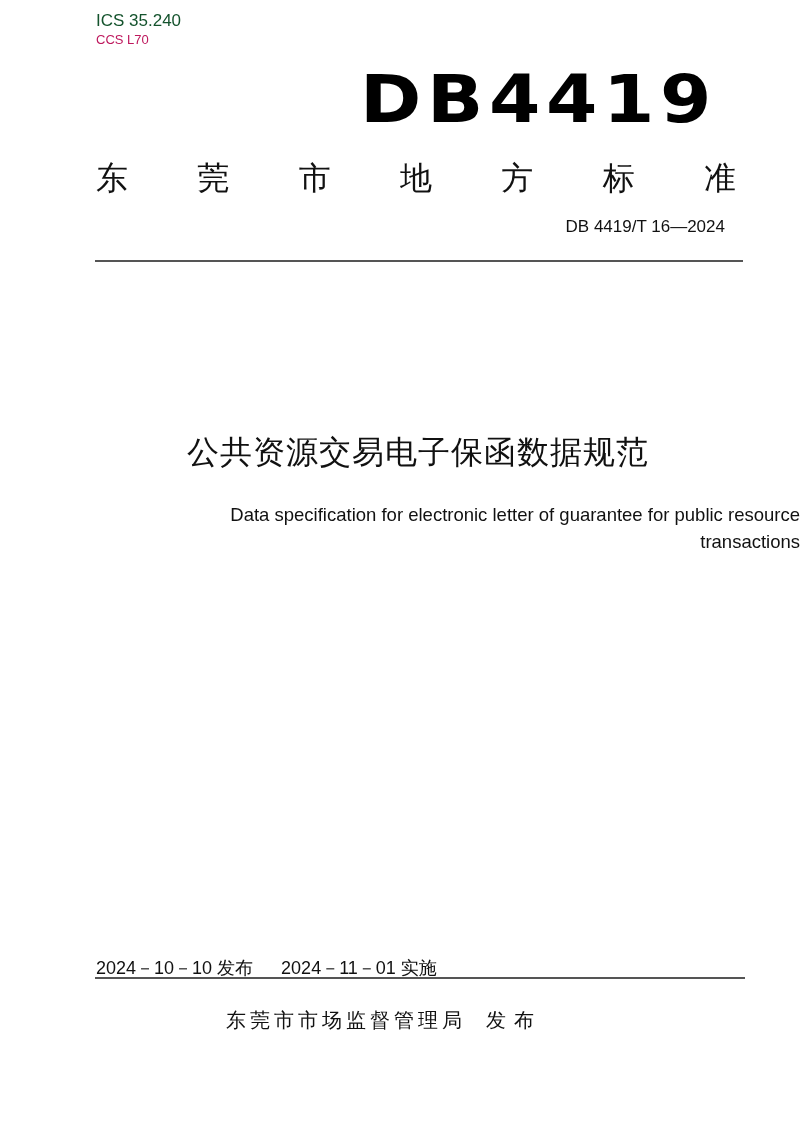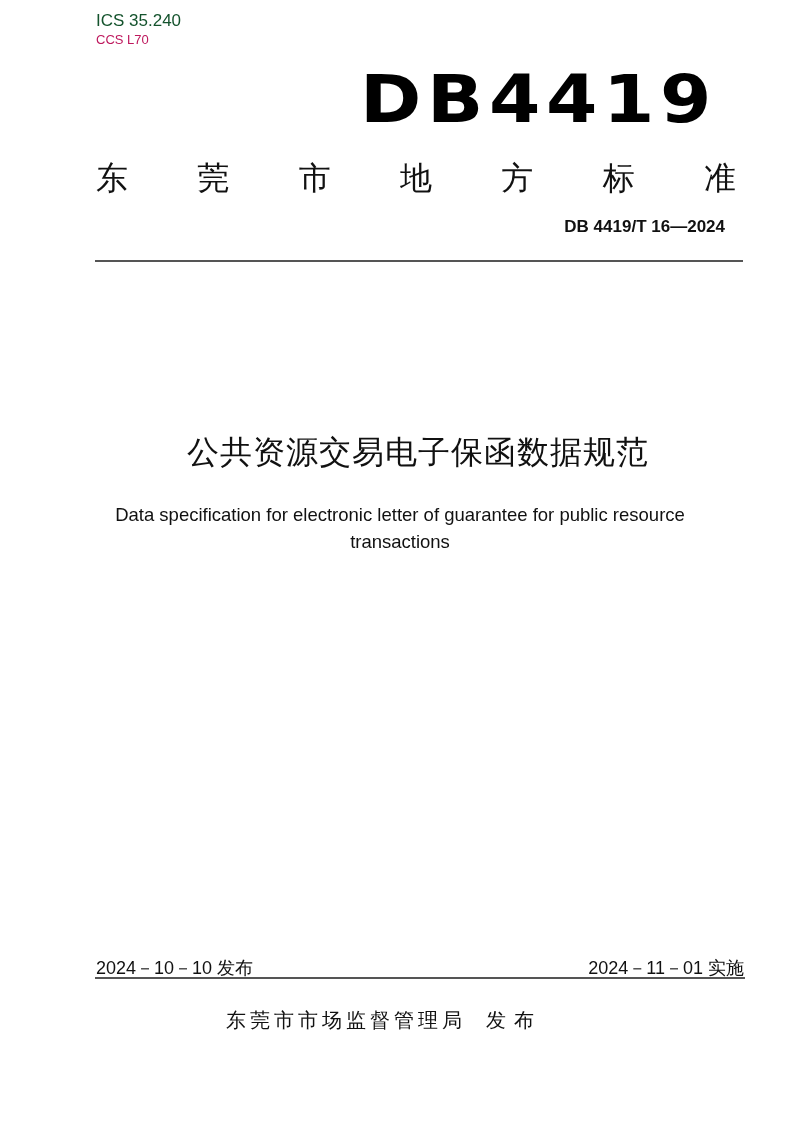--- a/index.html
+++ b/index.html
@@ -55,21 +55,20 @@
     color: #111;
   }
   .std-type span { display: inline-block; }
 
   .std-number {
     right: 75px; top: 216px;
     font-size: 17px;
     line-height: 22px;
     color: #111;
     white-space: nowrap;
-    font-weight: bold;
   }
 
   .rule-top {
     left: 95px; top: 260px;
     width: 648px;
     height: 0;
     border-top: 2px solid #555;
   }
 
   .title-cn {
@@ -80,31 +79,31 @@
     font-size: 32px;
     line-height: 44px;
     letter-spacing: 1px;
     color: #111;
     padding-left: 18px;
   }
 
   .title-en {
     left: 0; top: 501px;
     width: 800px;
-    text-align: center;
+    text-align: right;
     font-size: 18.5px;
     line-height: 27px;
     color: #111;
   }
 
   .date-row {
     left: 96px; top: 956px;
     width: 648px;
     display: flex;
-    justify-content: space-between;
+    justify-content: flex-start;
     font-size: 18px;
     line-height: 24px;
     color: #111;
     gap: 28px;
   }
   .rule-bottom {
     left: 95px; top: 977px;
     width: 650px;
     height: 0;
     border-top: 2px solid #555;

